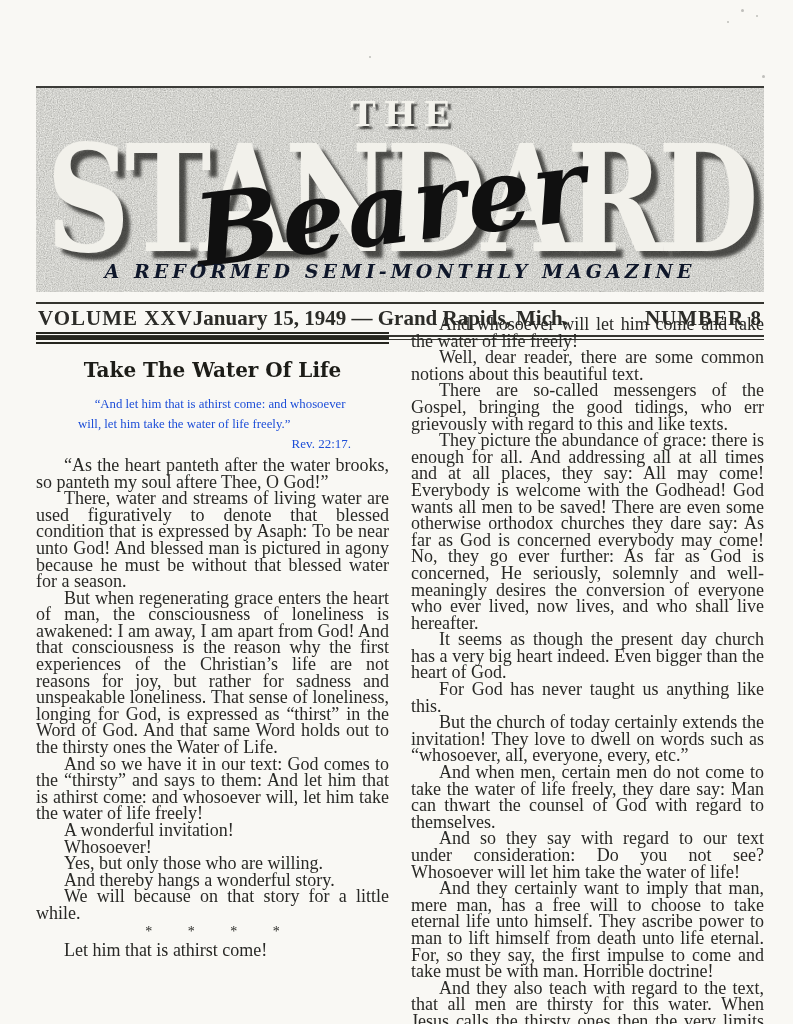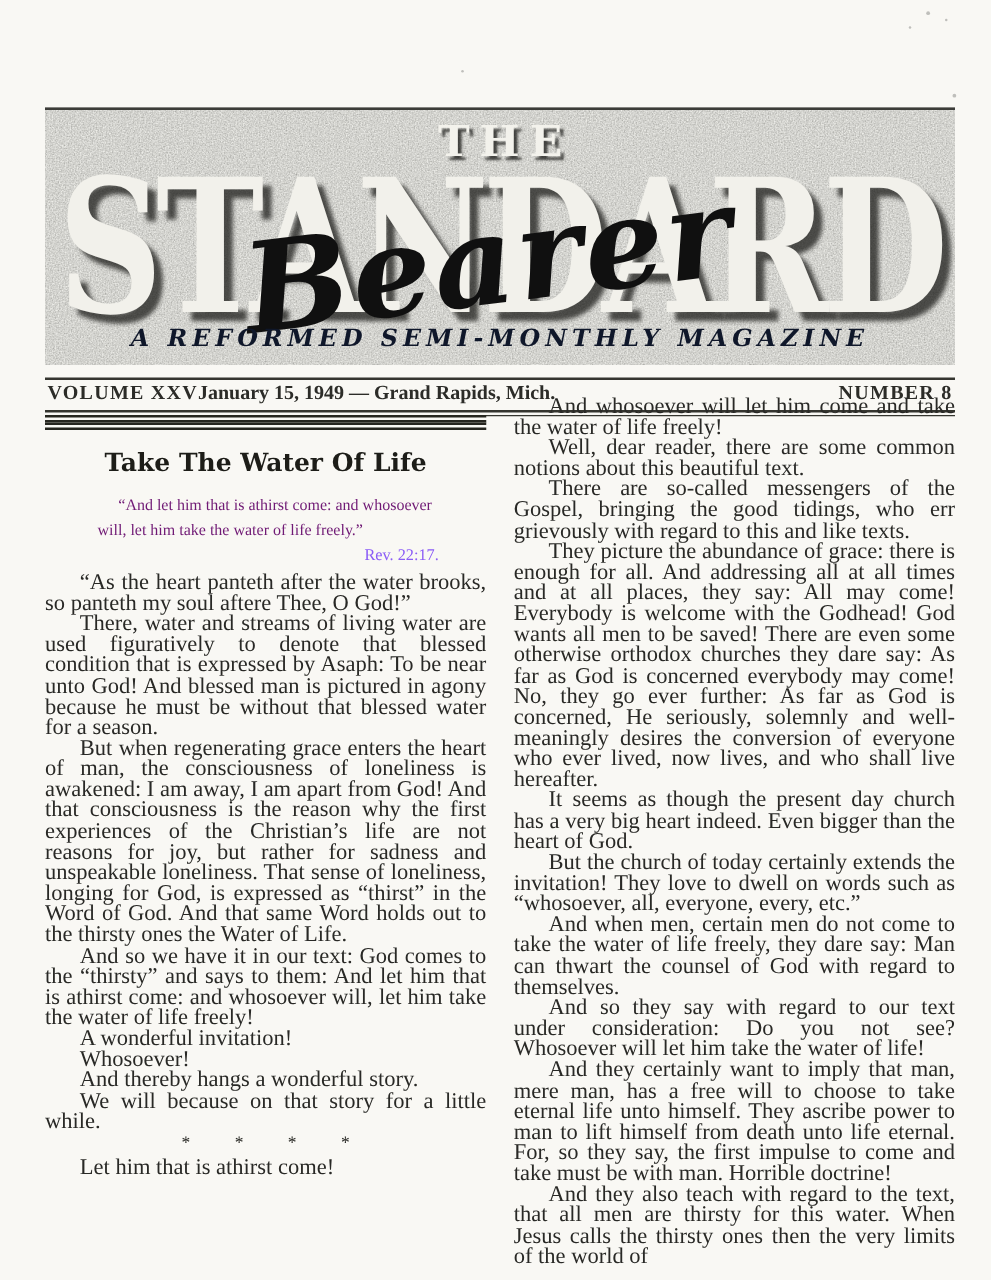--- a/index.html
+++ b/index.html
@@ -56,21 +56,21 @@
     font-size: 19px; letter-spacing: 4px;
     color: #0f172a;
   }
 
   
   .issue { position: absolute; left: 36px; top: 302px; width: 728px; }
   .rule-single { border-top: 2px solid #35352f; }
   .issue-row {
     display: flex; justify-content: space-between; align-items: baseline;
     padding: 2px 2px 4px 2px;
-    font-size: 16px; font-weight: bold; color: #2c2c28;
+    font-size: 21px; font-weight: bold; color: #2c2c28;
   }
   .issue-row .i-left  { flex: 0 0 auto; letter-spacing: 1px; }
   .issue-row .i-mid   { flex: 1 1 auto; text-align: left; font-weight: bold; }
   .issue-row .i-right { flex: 0 0 auto; letter-spacing: 1px; }
   .rule-double { height: 5px; border-top: 2px solid #35352f; border-bottom: 1px solid #35352f; }
 
   
   .columns {
     position: absolute; left: 36px; top: 316px; width: 728px;
     display: flex; gap: 22px;
@@ -88,26 +88,26 @@
   }
   .art-title {
     text-align: center;
     font-family: "DejaVu Serif", serif; font-weight: bold;
     font-size: 20px; color: #1d1d18;
     margin: 14px 0 12px 0;
   }
   .epigraph {
     font-size: 12.8px; line-height: 1.6;
     margin: 0 26px 0 42px; text-indent: 1.3em;
-    color: #701a75;
+    color: #1d4ed8;
   }
   .epigraph-ref {
     font-size: 13px; text-align: right;
     margin: 1px 38px 5px 0;
-    color: #8b5cf6;
+    color: #1d4ed8;
   }
   .body-p {
     font-size: 18px; line-height: 16.6px;
     text-align: justify; text-indent: 1.55em;
     color: #29292600; 
     color: #292926;
   }
   .asterisks {
     text-align: center; font-size: 14px; line-height: 18px;
     letter-spacing: 16px; text-indent: 16px;
@@ -167,32 +167,34 @@
       <h2 class="art-title">Take The Water Of Life</h2>
       <p class="epigraph">“And let him that is athirst come: and whosoever will, let him take the water of life freely.”</p>
       <p class="epigraph-ref">Rev. 22:17.</p>
 
       <p class="body-p">“As the heart panteth after the water brooks, so panteth my soul aftere Thee, O God!”</p>
       <p class="body-p">There, water and streams of living water are used figuratively to denote that blessed condition that is expressed by Asaph: To be near unto God!  And blessed man is pictured in agony because he must be without that blessed water for a season.</p>
       <p class="body-p">But when regenerating grace enters the heart of man, the consciousness of loneliness is awakened: I am away, I am apart from God!  And that consciousness is the reason why the first experiences of the Christian’s life are not reasons for joy, but rather for sadness and unspeakable loneliness.  That sense of loneliness, longing for God, is expressed as “thirst” in the Word of God.  And that same Word holds out to the thirsty ones the Water of Life.</p>
       <p class="body-p">And so we have it in our text: God comes to the “thirsty” and says to them: And let him that is athirst come: and whosoever will, let him take the water of life freely!</p>
       <p class="body-p">A wonderful invitation!</p>
       <p class="body-p">Whosoever!</p>
+      <p class="body-p">Yes, but only those who are willing.</p>
       <p class="body-p">And thereby hangs a wonderful story.</p>
       <p class="body-p">We will because on that story for a little while.</p>
       <div class="asterisks">*  *  *  *</div>
       <p class="body-p">Let him that is athirst come!</p>
     </section>
 
     <section class="col col-right">
       <p class="body-p">And whosoever will let him come and take the water of life freely!</p>
       <p class="body-p">Well, dear reader, there are some common notions about this beautiful text.</p>
       <p class="body-p">There are so-called messengers of the Gospel, bringing the good tidings, who err grievously with regard to this and like texts.</p>
       <p class="body-p">They picture the abundance of grace: there is enough for all.  And addressing all at all times and at all places, they say: All may come!  Everybody is welcome with the Godhead!  God wants all men to be saved!  There are even some otherwise orthodox churches they dare say: As far as God is concerned everybody may come!  No, they go ever further: As far as God is concerned, He seriously, solemnly and well-meaningly desires the conversion of everyone who ever lived, now lives, and who shall live hereafter.</p>
       <p class="body-p">It seems as though the present day church has a very big heart indeed.  Even bigger than the heart of God.</p>
+      <p class="body-p">For God has never taught us anything like this.</p>
       <p class="body-p">But the church of today certainly extends the invitation!  They love to dwell on words such as “whosoever, all, everyone, every, etc.”</p>
       <p class="body-p">And when men, certain men do not come to take the water of life freely, they dare say: Man can thwart the counsel of God with regard to themselves.</p>
       <p class="body-p">And so they say with regard to our text under consideration: Do you not see?  Whosoever will let him take the water of life!</p>
       <p class="body-p">And they certainly want to imply that man, mere man, has a free will to choose to take eternal life unto himself.  They ascribe power to man to lift himself from death unto life eternal.  For, so they say, the first impulse to come and take must be with man.  Horrible doctrine!</p>
       <p class="body-p">And they also teach with regard to the text, that all men are thirsty for this water.  When Jesus calls the thirsty ones then the very limits of the world of</p>
     </section>
 
   </main>
 </div>
 

